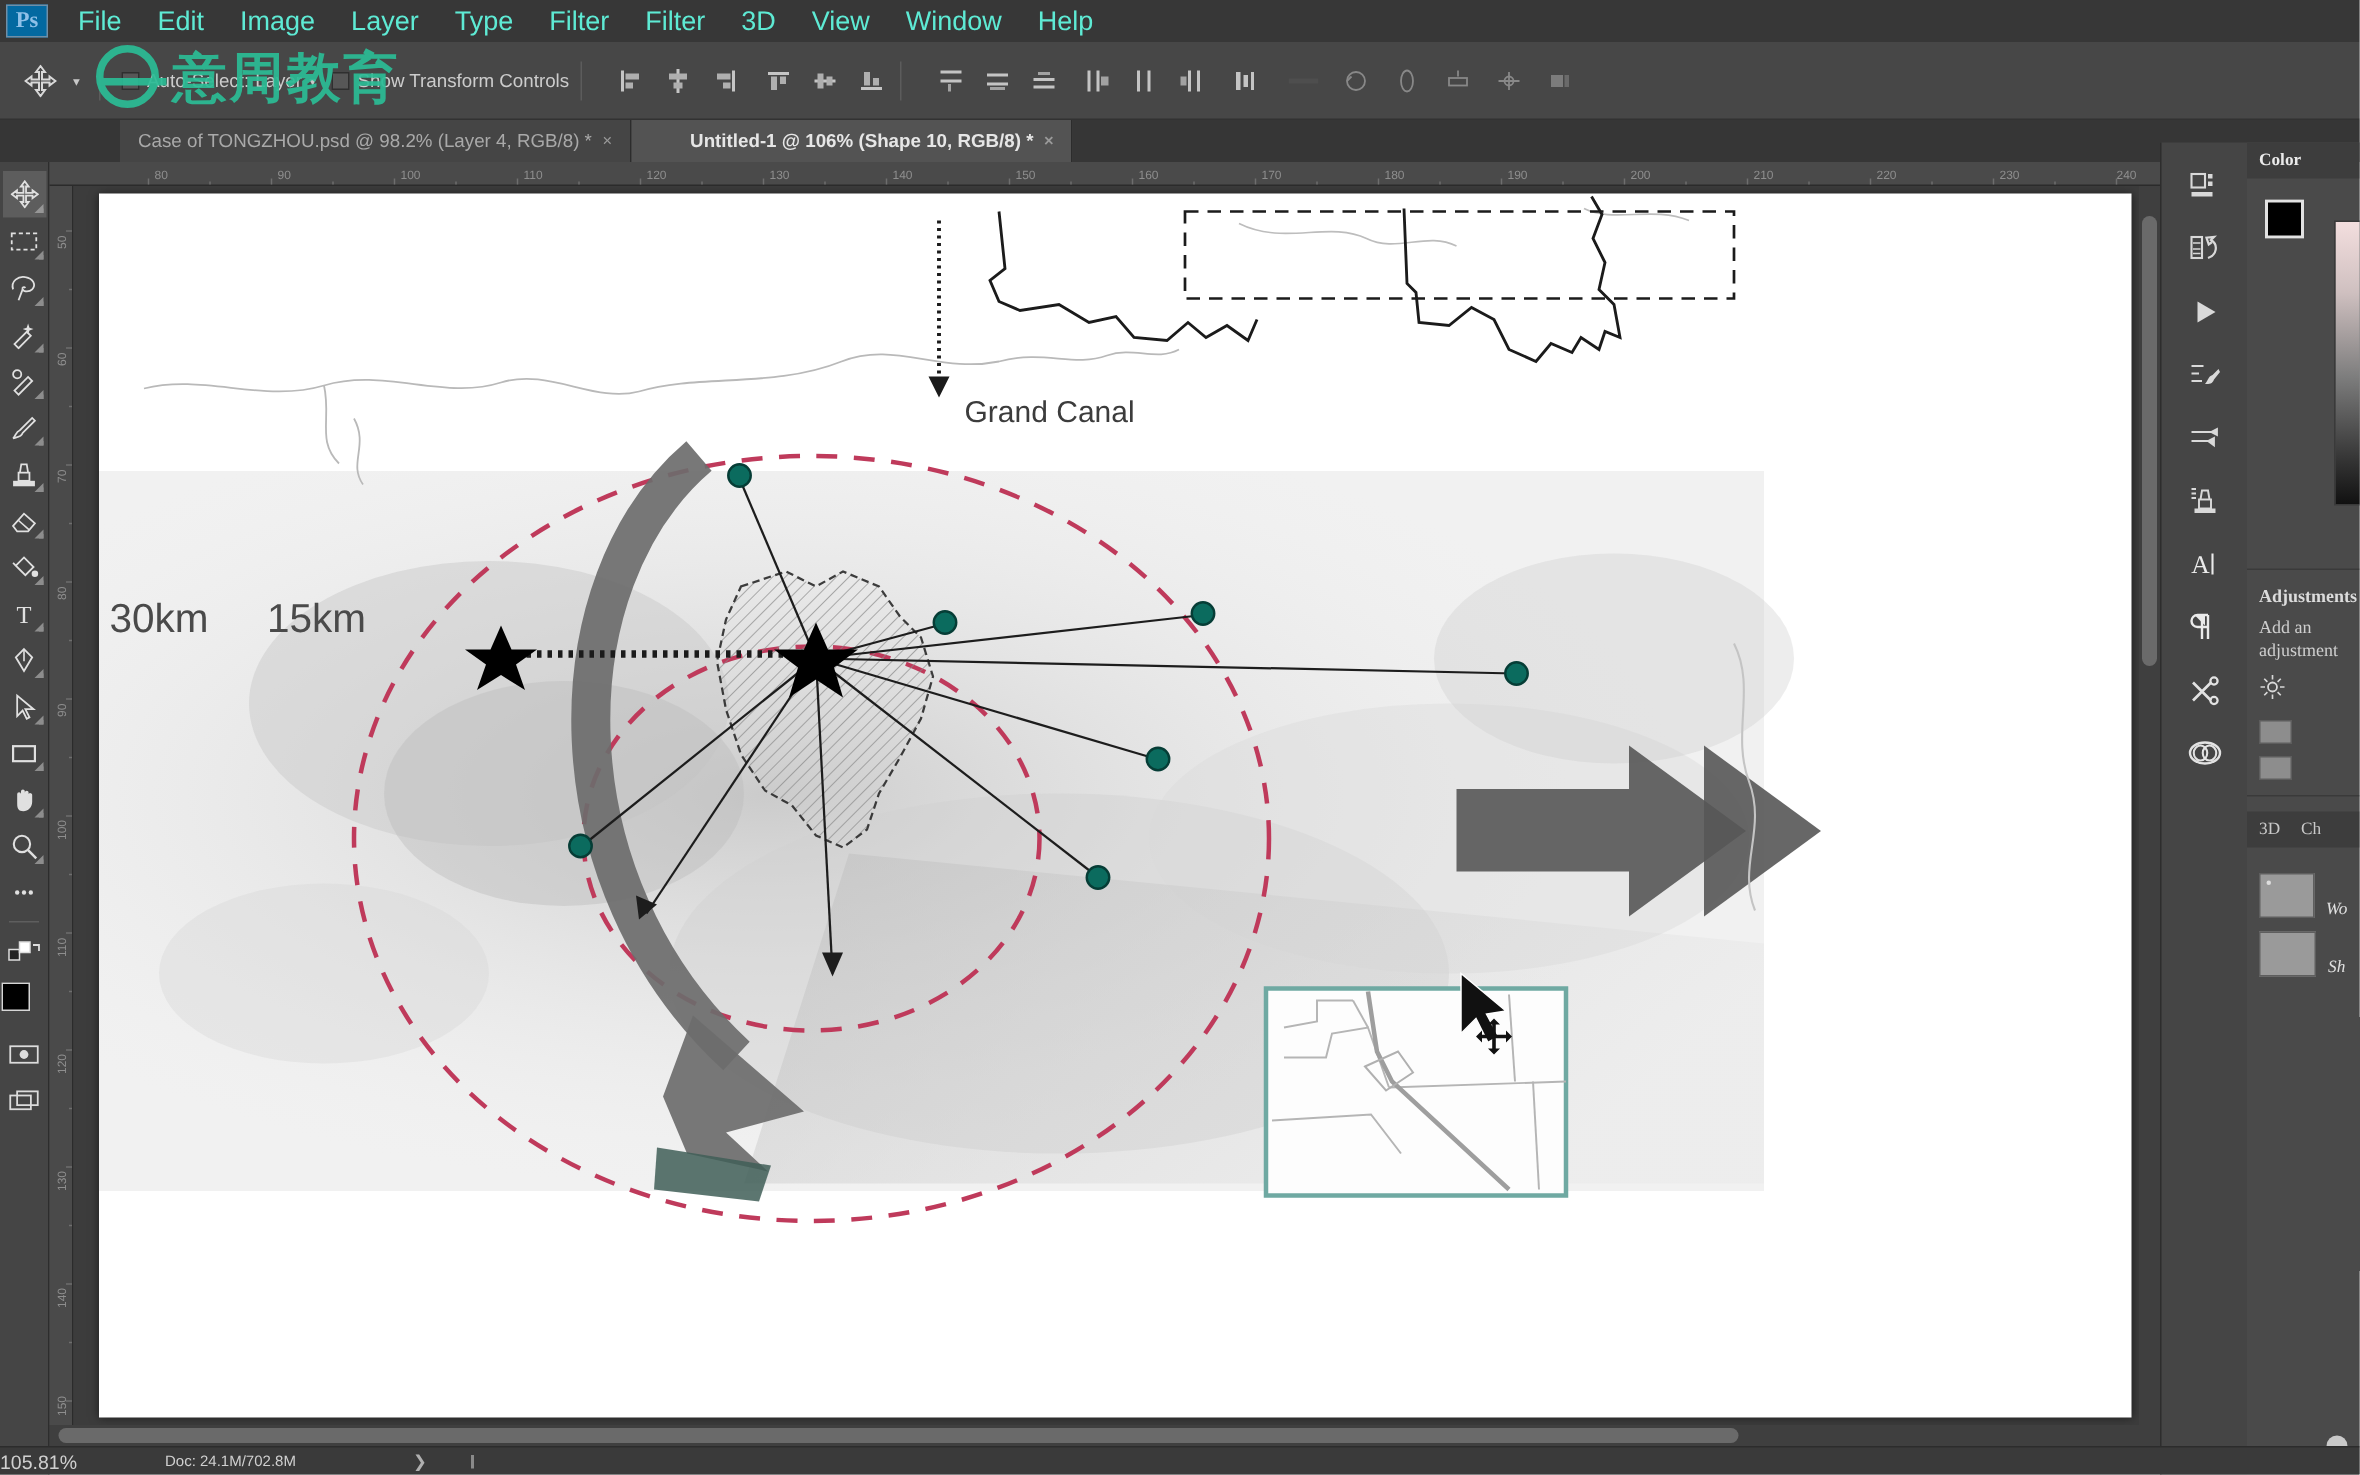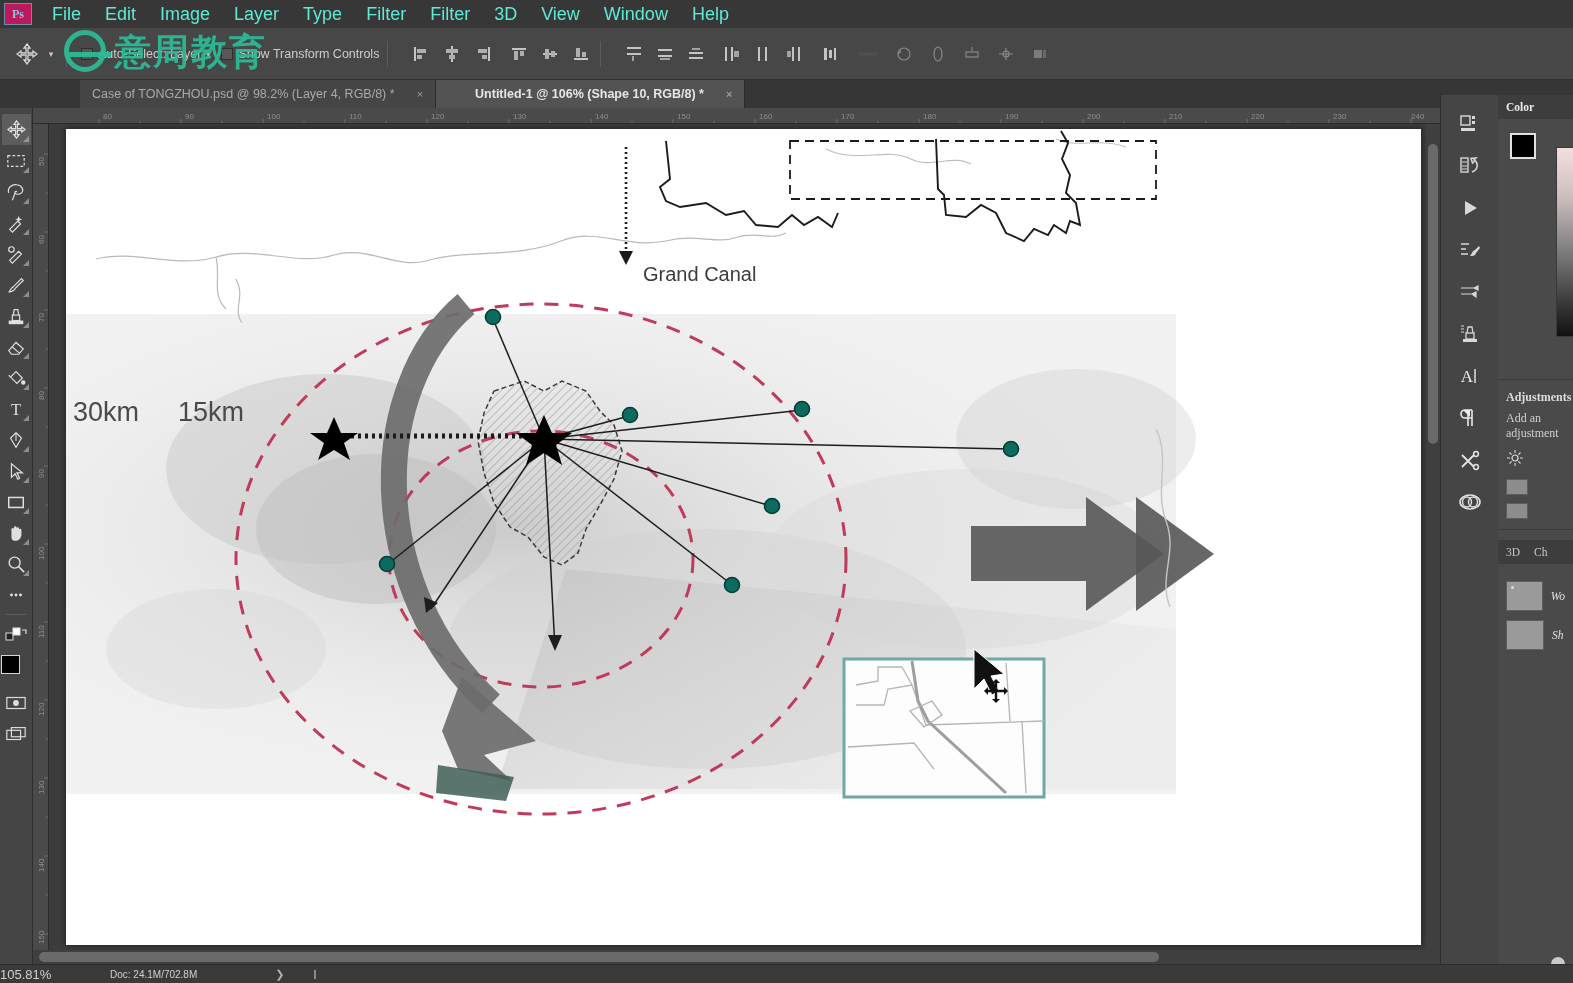--- a/index.html
+++ b/index.html
@@ -12,22 +12,22 @@
   }
   .app { position:relative; width:1573px; height:983px; }
 
   
   .menubar {
     position:absolute; left:0; top:0; width:1573px; height:28px;
     background:#373737; display:flex; align-items:center;
   }
   .ps-logo {
     width:28px; height:22px; margin-left:4px; margin-right:8px;
-    background:#be185d; border:1px solid #6f8fa8;
-    color:#8fc0e8; font-size:12px; font-weight:bold;
+    background:#0369a1; border:1px solid #6f8fa8;
+    color:#8fc0e8; font-size:15px; font-weight:bold;
     display:flex; align-items:center; justify-content:center;
     font-family:"Liberation Serif", serif;
   }
   .menu-item {
     font-size:18px; color:#5eead4; padding:3px 12px; cursor:default;
     white-space:nowrap;
   }
 
   
   .optionsbar {
@@ -59,21 +59,21 @@
     cursor:default; opacity:.92;
   }
   .opt-right { display:flex; align-items:center; gap:12px; margin-left:18px; opacity:.55; }
 
   
   .tabbar {
     position:absolute; left:0; top:80px; width:1573px; height:28px;
     background:#363636; display:flex; align-items:stretch;
   }
   .tab {
-    display:flex; align-items:center; gap:22px; padding:0 12px;
+    display:flex; align-items:center; gap:7px; padding:0 12px;
     background:#454545; font-size:12.5px; color:#a9a9a9;
     border-right:1px solid #2c2c2c; cursor:default; white-space:nowrap;
   }
   .tab.active { background:#535353; color:#e6e6e6; font-weight:bold;padding-left:39px; }
   .tab-close { font-size:11px; color:#9a9a9a; }
   .tab-spacer { flex:1; background:#363636; }
 
   
   .toolbar {
     position:absolute; left:0; top:108px; width:33px; height:875px;
@@ -177,21 +177,21 @@
     border:1px solid #3a3a3a;
   }
   .panel-section-title {
     font-size:12px; color:#dcdcdc; font-weight:bold; margin-top:10px;
   }
   .panel-text { font-size:12px; color:#cfcfcf; margin-top:6px; }
   .adj-row { display:flex; gap:8px; margin-top:8px; align-items:center; }
   .adj-ico {
     width:22px; height:16px; background:#8d8d8d; border:1px solid #5d5d5d;
   }
-  .thumb-row { display:flex; align-items:center; gap:8px; margin-top:9px; }
+  .thumb-row { display:flex; align-items:flex-end; gap:8px; margin-top:9px; }
   .layer-thumb {
     width:38px; height:30px; background:#9a9a9a; border:1px solid #5e5e5e;
     position:relative;
   }
   .layer-thumb .dot {
     position:absolute; width:3px; height:3px; background:#ddd; border-radius:50%;
     left:4px; top:4px;
   }
   .layer-name { font-size:11.5px; color:#e0e0e0; font-style:italic; white-space:nowrap; }
   .panel-divider { height:1px; background:#3a3a3a; margin:10px 0; }

